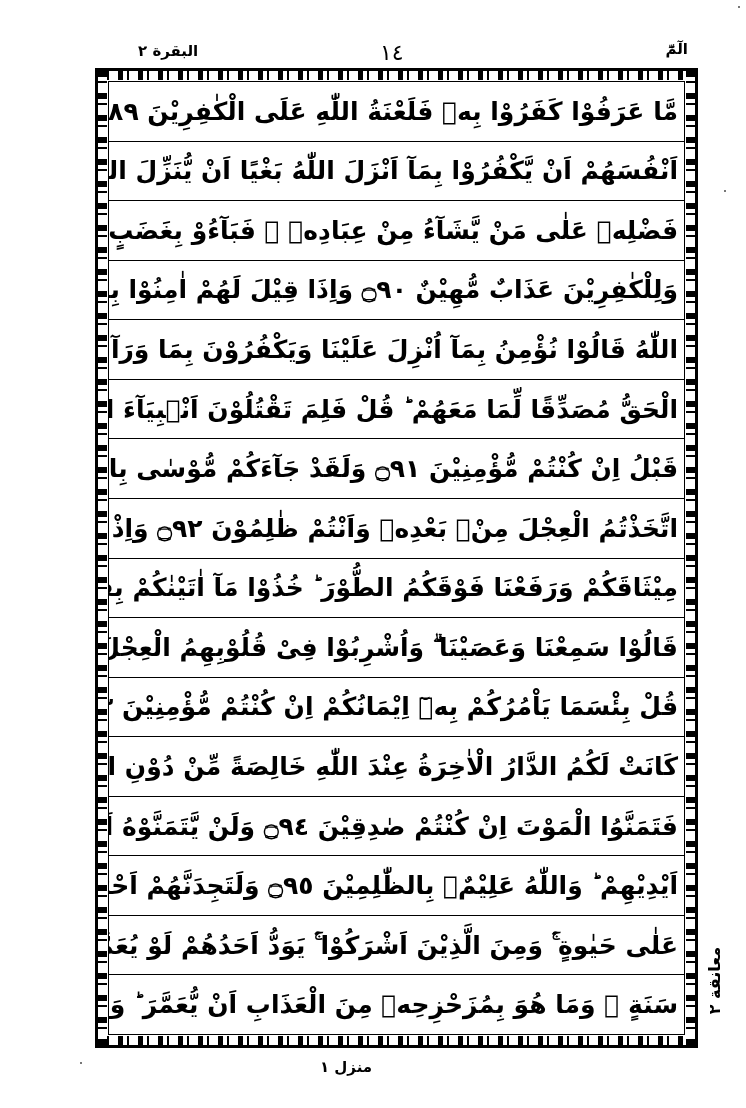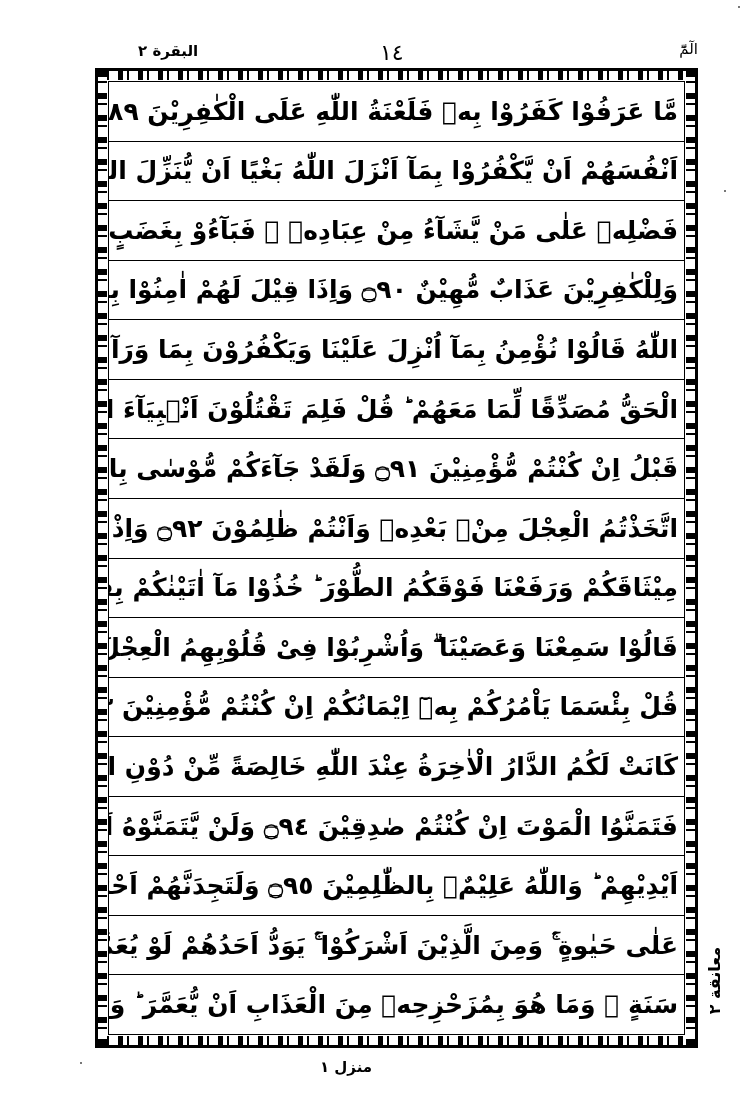--- a/index.html
+++ b/index.html
@@ -1,21 +1,21 @@
 <!DOCTYPE html>
 <html><head>
   <meta charset="utf-8">
   <style>
     html, body { margin: 0; padding: 0; background: #ffffff; }
     body { width: 746px; height: 1108px; position: relative; overflow: hidden;
            font-family: "DejaVu Sans", sans-serif; color: #000; }
     .header { position: absolute; top: 40px; left: 95px; width: 605px; height: 26px; }
     .hdr-left { position: absolute; left: 0; top: 2px; font-size: 15px; font-weight: bold; direction: rtl; margin-left: 43px; }
     .hdr-center { position: absolute; left: 285px; top: 0; font-size: 22px; font-weight: normal; }
-    .hdr-right { position: absolute; right: 2px; top: 0; font-size: 15px; font-weight: normal; direction: rtl; }
+    .hdr-right { position: absolute; right: 12px; top: 0; font-size: 15px; font-weight: bold; direction: rtl; }
 
     .frame { position: absolute; left: 95px; top: 68px; width: 603px; height: 980px;
              box-sizing: border-box; border: 3px solid #000; background: #fff; }
     .deco-top, .deco-bottom { position: absolute; left: 0; right: 0; height: 9px;
       background: repeating-linear-gradient(90deg, #000 0 5px, #fff 5px 9px, #000 9px 11px, #fff 11px 20px); }
     .deco-top { top: 0; }
     .deco-bottom { bottom: 0; }
     .deco-left, .deco-right { position: absolute; top: 0; bottom: 0; width: 9px;
       background: repeating-linear-gradient(180deg, #000 0 6px, #fff 6px 10px, #000 10px 12px, #fff 12px 22px); }
     .deco-left { left: 0; }

